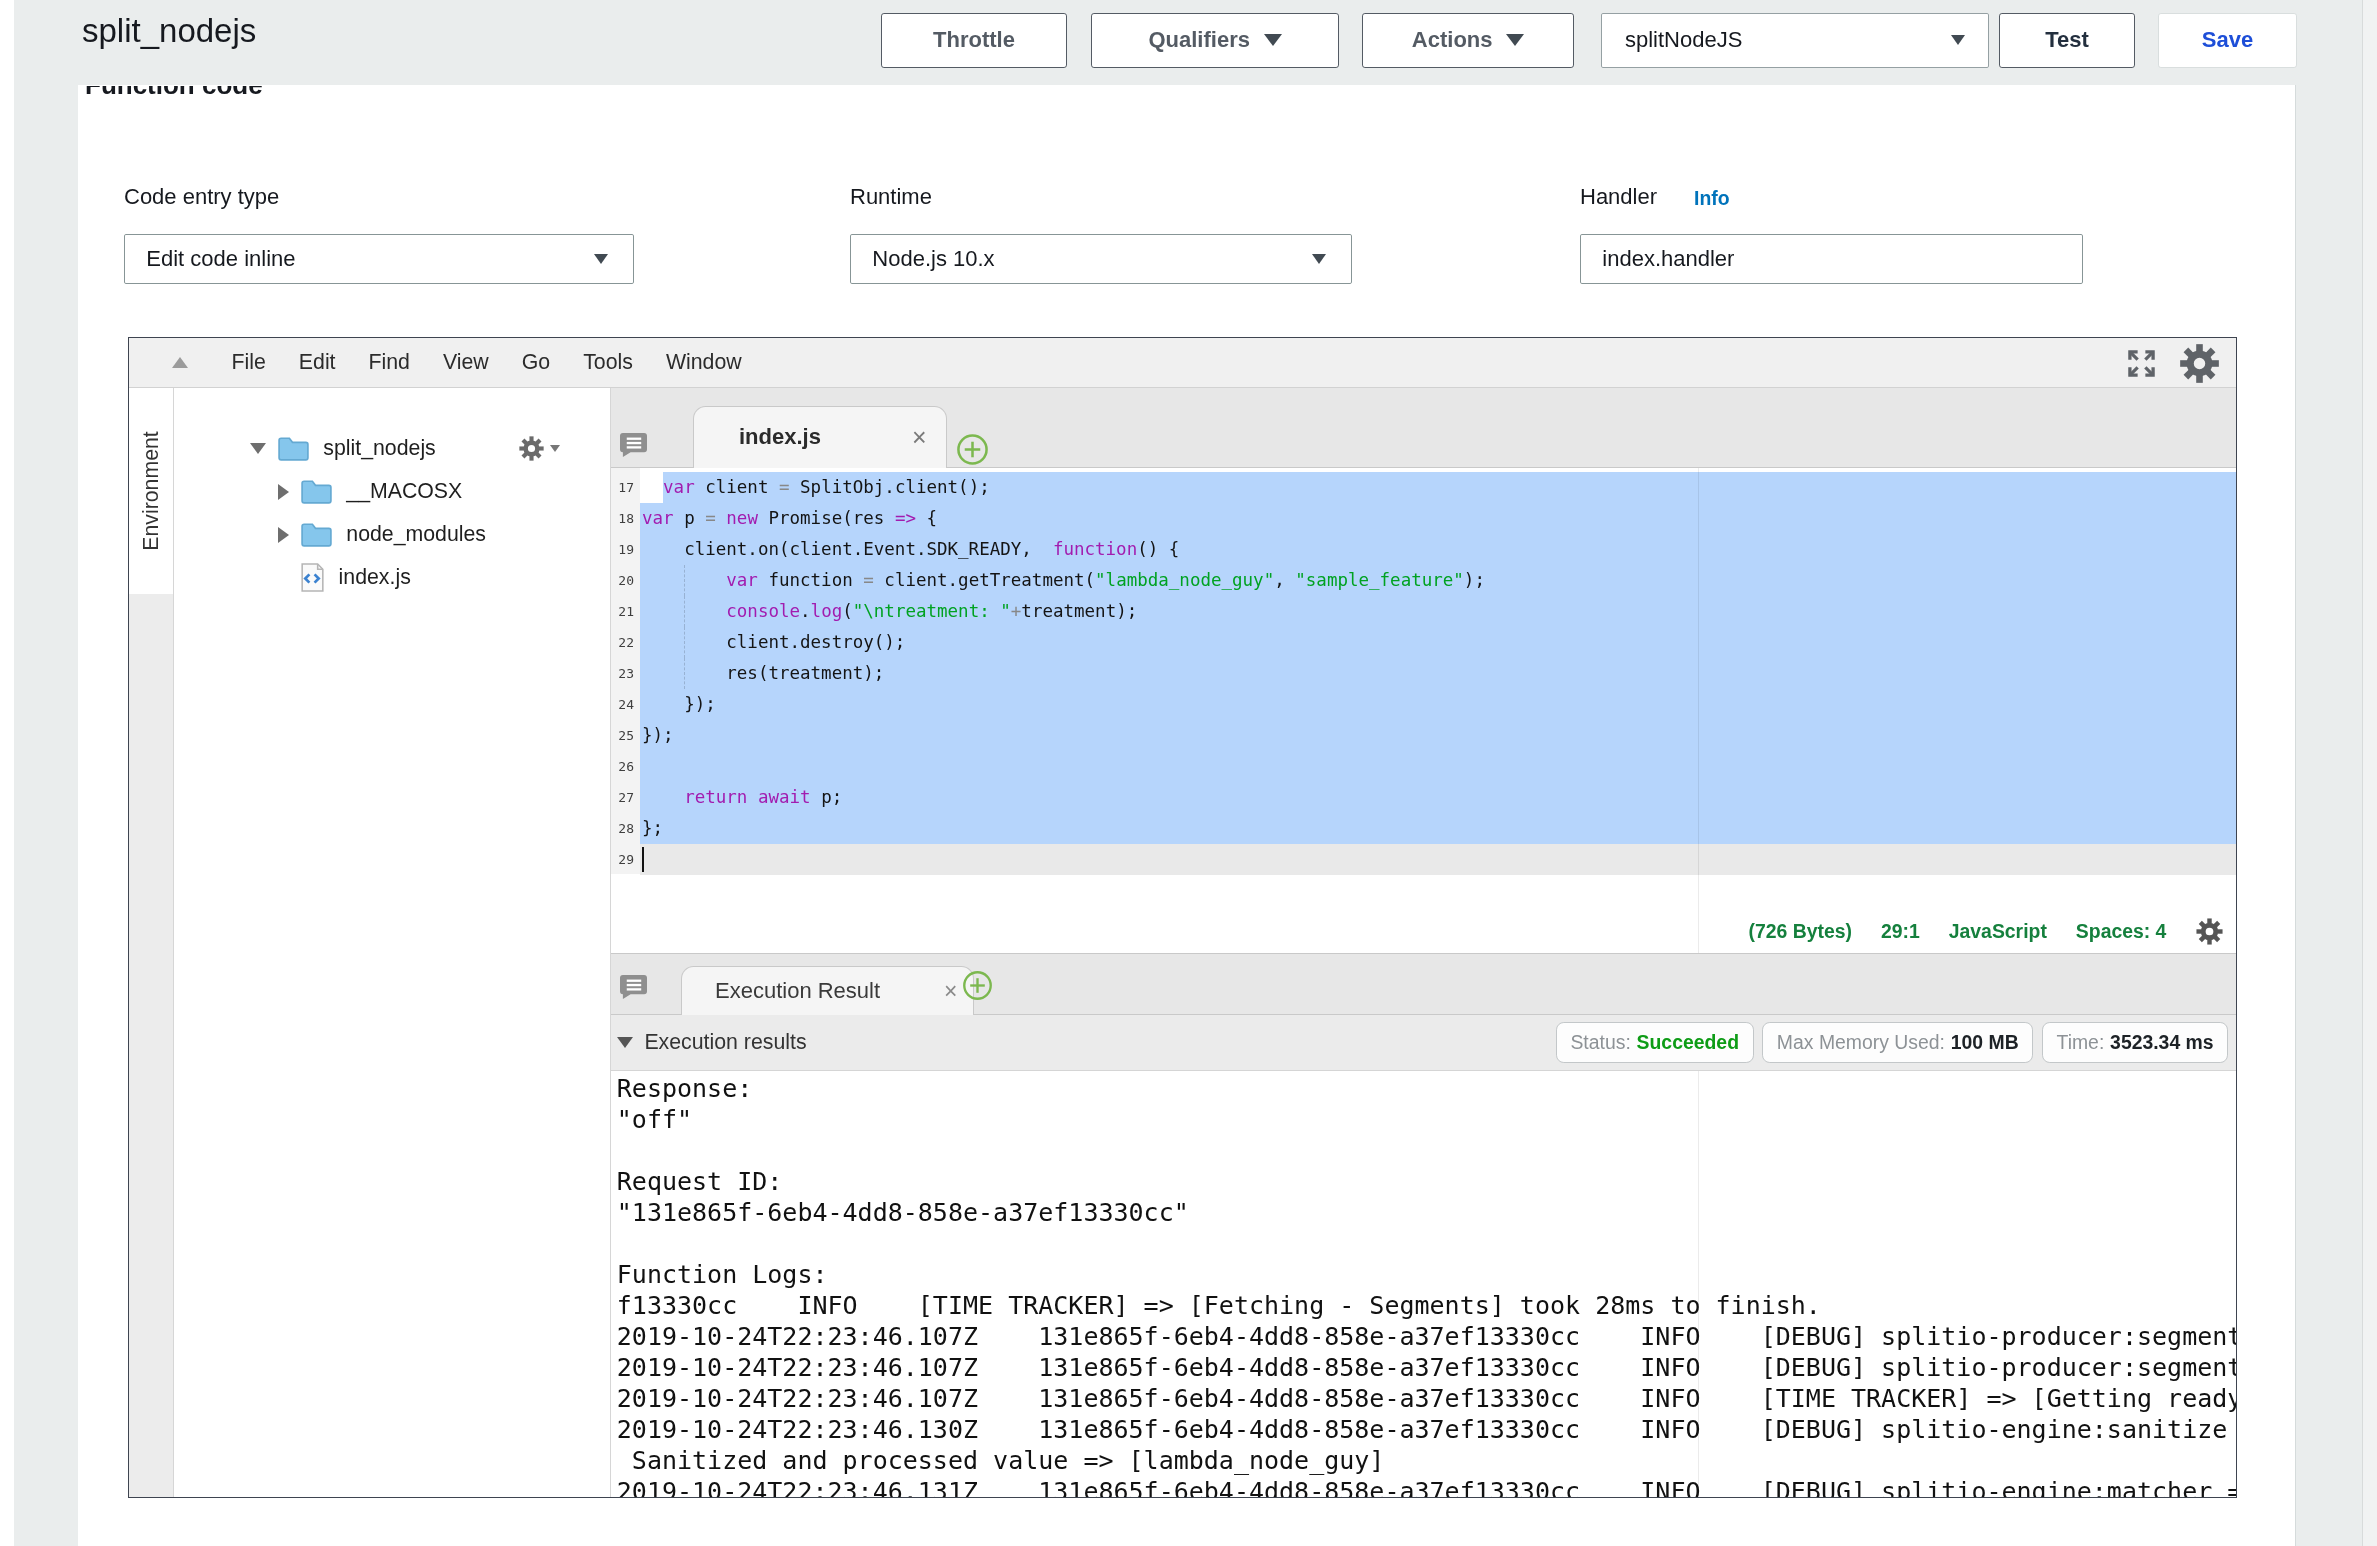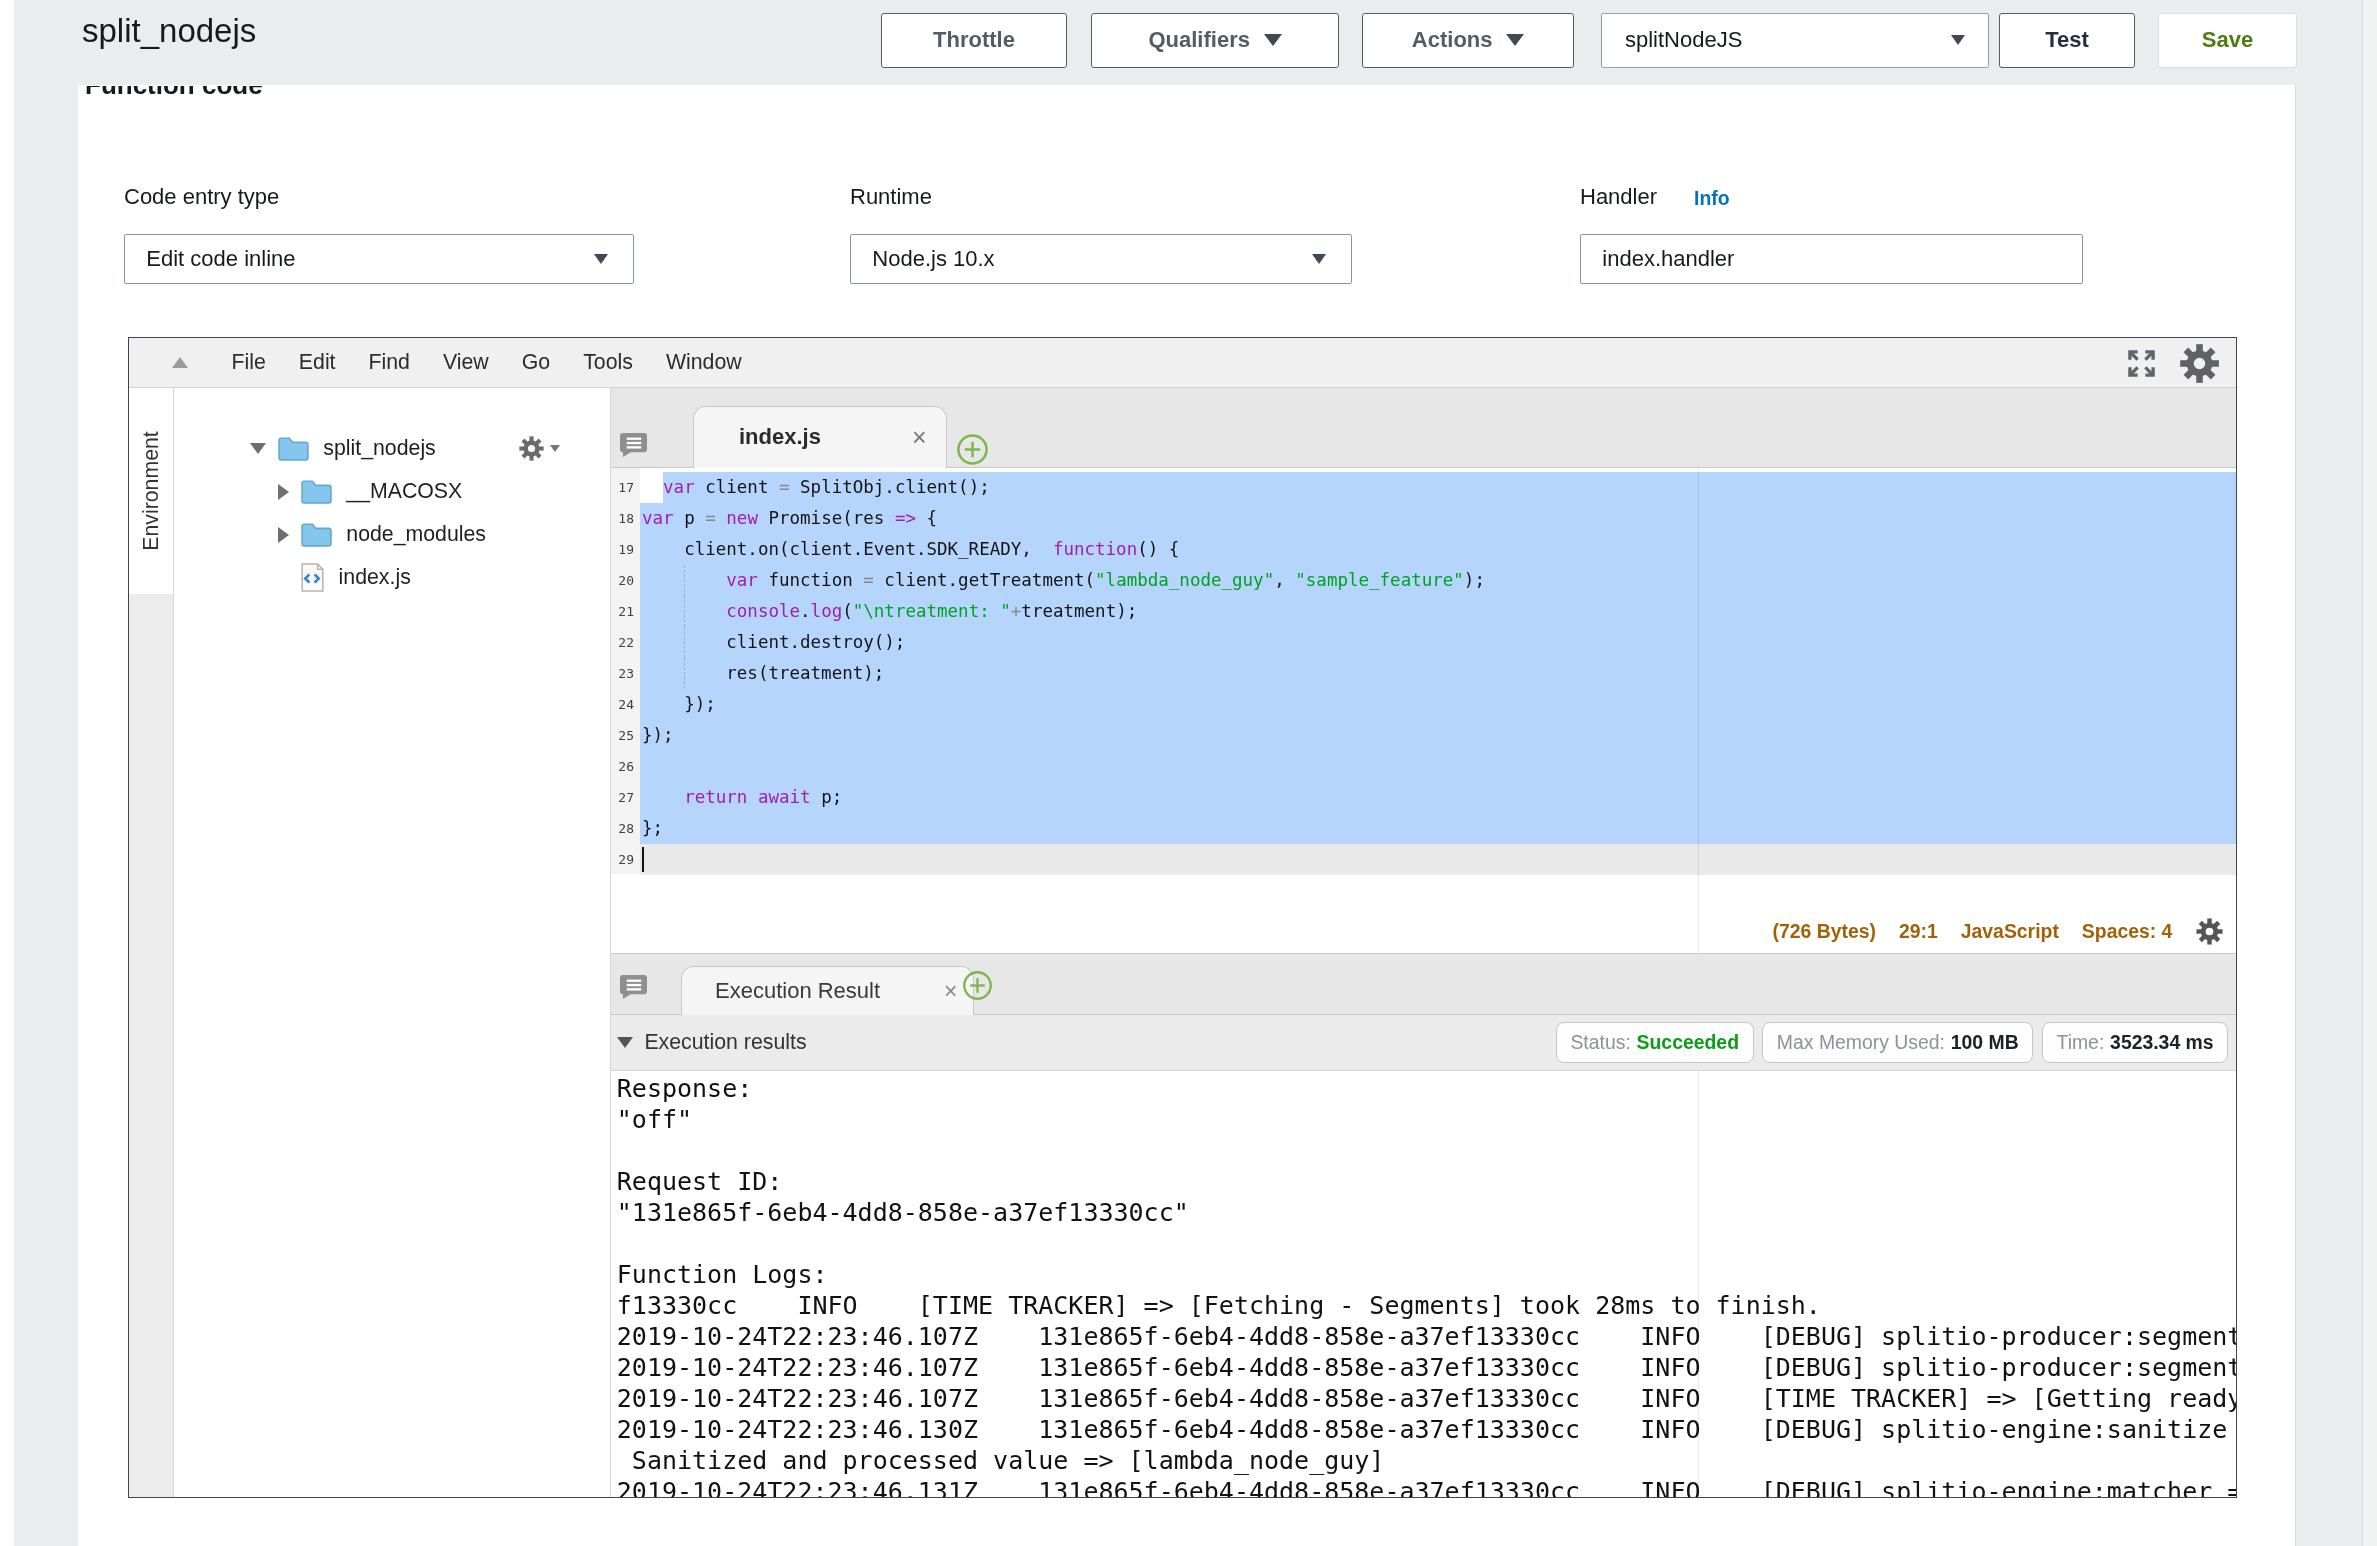--- a/index.html
+++ b/index.html
@@ -8,21 +8,21 @@
 
   
   .left-strip{position:absolute;left:0;top:0;width:13.6px;height:1547px;background:#ffffff;}
   .page-scrollbar{position:absolute;left:2362px;top:0;width:15.5px;height:1547px;background:#f1f2f2;border-left:1px solid #d8dbdb;box-sizing:border-box;}
   .card{position:absolute;left:78px;top:85px;width:2218px;height:1461px;background:#ffffff;border-right:1px solid #d5dbdb;box-sizing:border-box;}
 
   
   .page-title{position:absolute;left:82px;top:11.6px;font-size:33px;font-weight:500;color:#16191f;}
   .hbtn{position:absolute;top:12.6px;height:55px;background:#fff;border:1.9px solid #545b64;border-radius:2.9px;color:#545b64;font-weight:700;font-size:22px;display:flex;align-items:center;justify-content:center;gap:13.6px;box-sizing:border-box;cursor:pointer;}
   .hbtn.test{color:#232f3e;}
-  .hbtn.save{border-color:#d9dede;color:#4d7c0f;text-align:center;}
+  .hbtn.save{border-color:#d9dede;color:#1d4ed8;text-align:center;}
   .hselect{position:absolute;top:12.6px;height:55px;background:#fff;border:1px solid #95a0a3;border-radius:1.9px;color:#16191f;font-size:22px;display:flex;align-items:center;justify-content:space-between;padding:0 23px;box-sizing:border-box;cursor:pointer;}
   .tri-down{width:0;height:0;border-left:9.7px solid transparent;border-right:9.7px solid transparent;border-top:12.6px solid #414a52;}
   .tri-down.sm{border-left-width:7.8px;border-right-width:7.8px;border-top-width:10.7px;}
 
   
   .clip-head{position:absolute;left:85px;top:86px;width:330px;height:10.7px;overflow:hidden;}
   .clip-head span{display:block;margin-top:-16.5px;font-size:26px;font-weight:700;color:#16191f;}
 
   
   .flabel{position:absolute;top:184px;font-size:22px;color:#16191f;}
@@ -61,21 +61,21 @@
   .crow{position:relative;height:31px;}
   .crow .ln{position:absolute;left:0;top:0;width:23px;text-align:right;font-family:"DejaVu Sans Mono",monospace;font-size:13px;line-height:31px;color:#3f3f3f;}
   .crow .sel{position:absolute;top:0;bottom:0;right:0;background:#b6d5fc;}
   .crow .active-line{position:absolute;left:29px;right:0;top:0;bottom:0;background:#e9e9e9;}
   .crow .caret{position:absolute;left:31px;top:2.9px;width:1.9px;height:25px;background:#111;}
   .crow .guide{position:absolute;left:73px;top:0;bottom:0;border-left:1px dashed rgba(0,0,0,0.16);}
   .crow .code-text{position:absolute;left:31px;top:0;font-family:"DejaVu Sans Mono",monospace;font-size:17.5px;line-height:31px;white-space:pre;}
   .tk-d{color:#141414;} .tk-k{color:#a21caf;} .tk-s{color:#00a221;} .tk-o{color:#888888;}
   .margin-line{position:absolute;left:1087px;top:0;bottom:0;border-left:1px solid rgba(0,0,0,0.08);}
 
-  .statusbar{position:absolute;right:0;bottom:0;height:43px;display:flex;align-items:center;gap:23px;padding-right:11.6px;font-size:19.4px;font-weight:700;color:#a16207;background:transparent;}
+  .statusbar{position:absolute;right:0;bottom:0;height:43px;display:flex;align-items:center;gap:29px;padding-right:11.6px;font-size:19.4px;font-weight:700;color:#15803d;background:transparent;}
 
   .execheader{height:56px;background:#ebebeb;border-bottom:1px solid #d5d5d5;display:flex;align-items:center;flex:none;box-sizing:border-box;position:relative;}
   .eh-tri{width:0;height:0;border-left:8.7px solid transparent;border-right:8.7px solid transparent;border-top:11.6px solid #555;margin-left:5.8px;cursor:pointer;}
   .eh-label{font-size:21.3px;color:#333;margin-left:11.6px;}
   .pills{margin-left:auto;margin-right:7.8px;display:flex;gap:8.7px;}
   .pill{height:39px;border:1px solid #c3c7c9;border-radius:7.8px;background:#fdfdfd;display:flex;align-items:center;padding:0 13.6px;font-size:19.4px;white-space:nowrap;}
   .pill .pl{color:#8d9296;}
   .pill .pv{font-weight:700;color:#1d2226;margin-left:5.8px;}
   .pill .pv.green{color:#0e9c16;}
 

